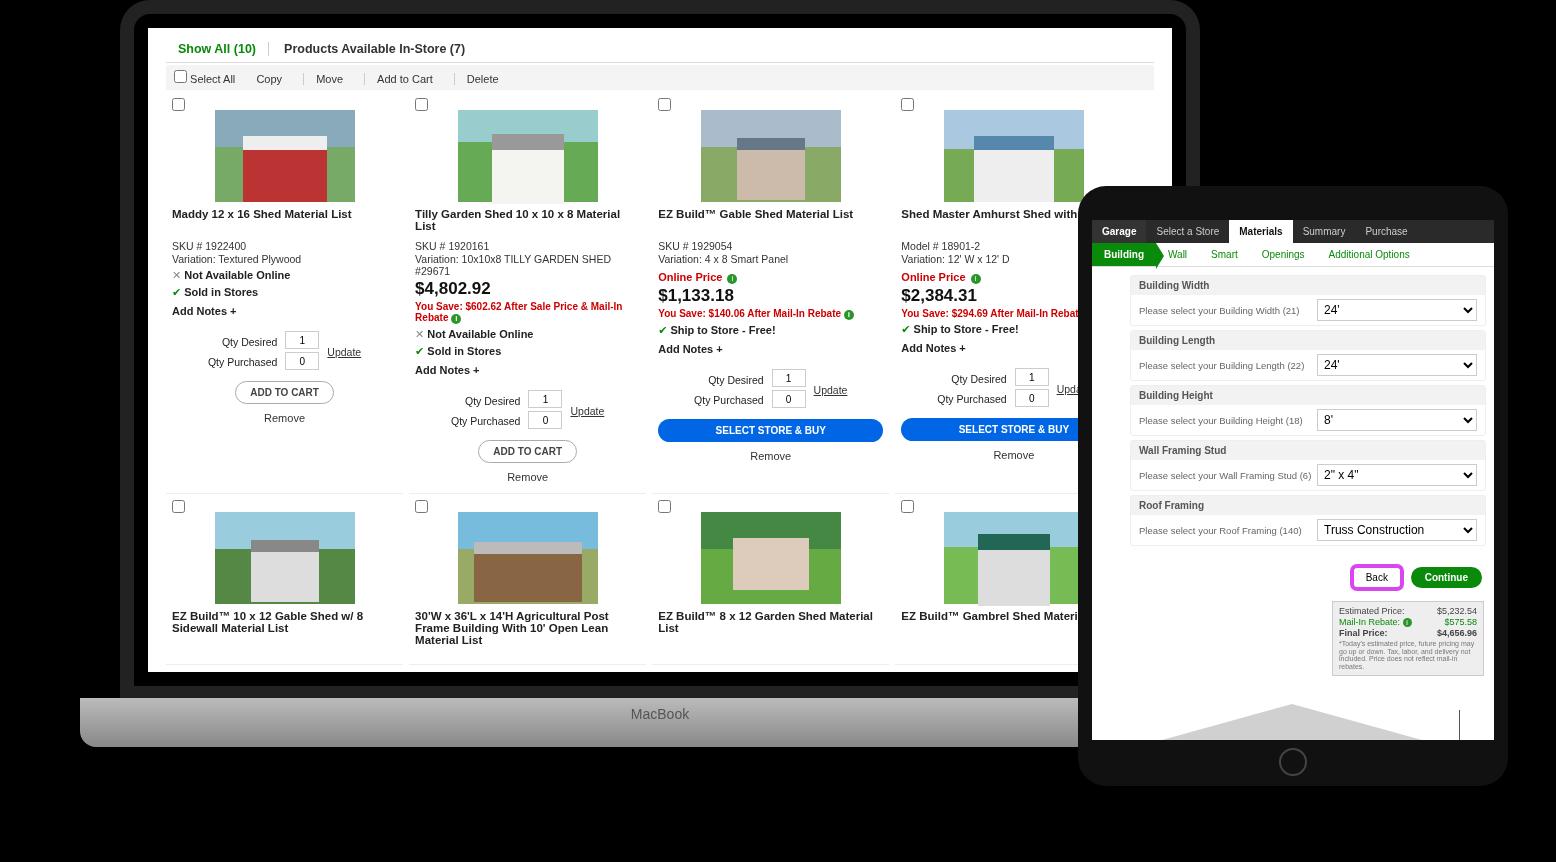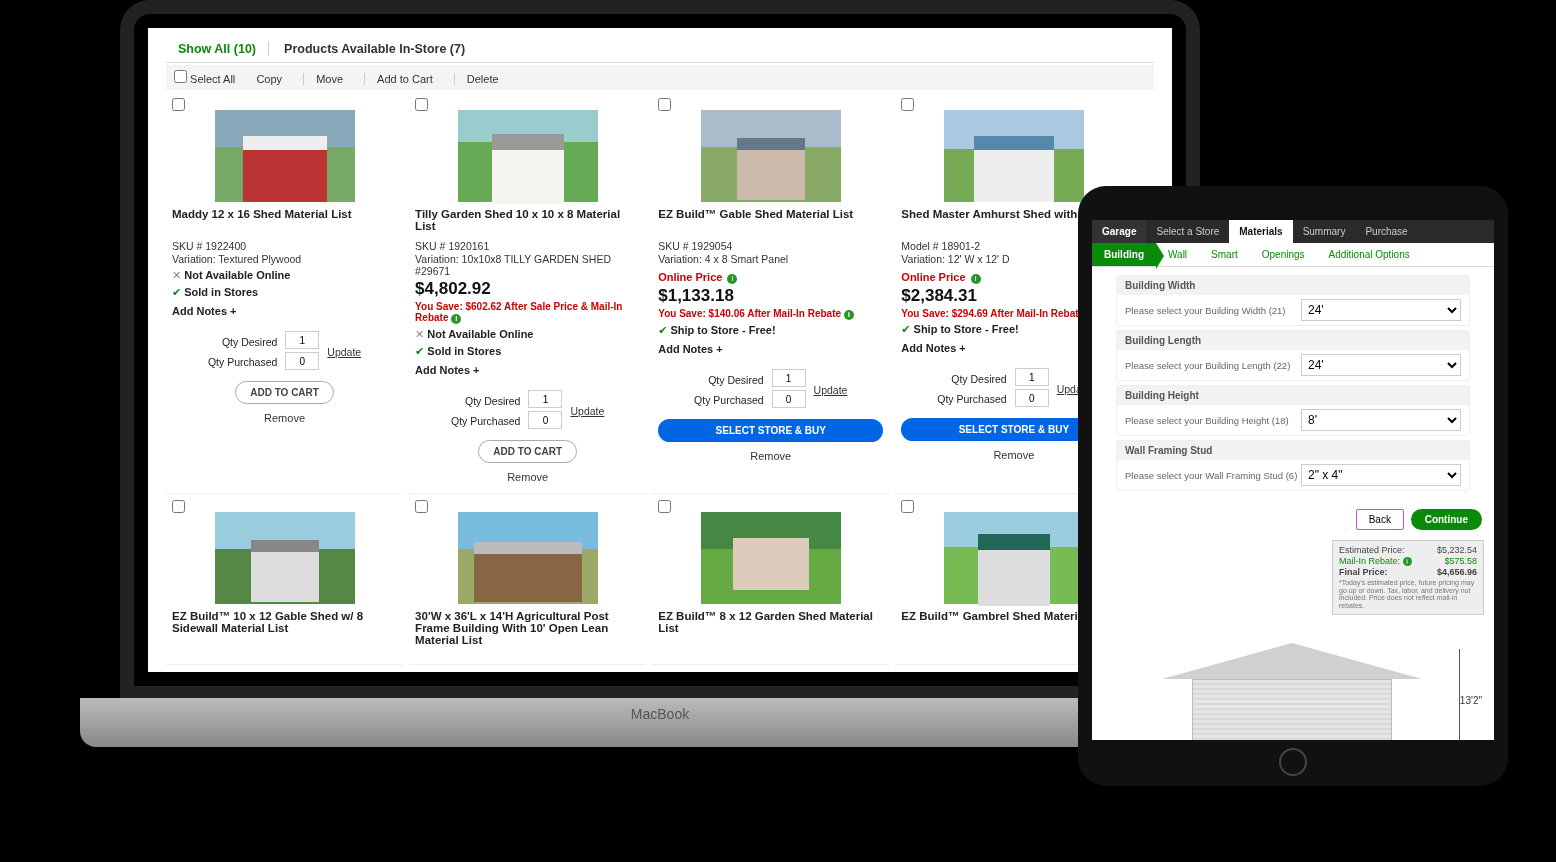--- a/index.html
+++ b/index.html
@@ -70,29 +70,29 @@
 .tab-top { background:#2a2a2a; color:#ccc; display:flex; font-size:10px; }
 .tab-top div { padding:6px 10px; }
 .tab-top .tt-active { background:#fff; color:#111; font-weight:bold; }
 .tab-top .tt-first { color:#fff; font-weight:bold; background:#333; }
 
 .tab-sub { display:flex; font-size:10px; border-bottom:1px solid #ddd; }
 .tab-sub div { padding:6px 12px; color:#0a8a0a; }
 .tab-sub .ts-active { background:#0a8a0a; color:#fff; font-weight:bold; position:relative; }
 .tab-sub .ts-active::after { content:""; position:absolute; right:-8px; top:0; border-top:13px solid transparent; border-bottom:13px solid transparent; border-left:8px solid #0a8a0a; }
 
-.form-area { padding:8px 24px; }
+.form-area { padding:8px 8px;margin-left:30px; }
 .form-group { margin-bottom:4px; border:1px solid #eee; border-radius:3px; }
 .fg-head { background:#f2f2f2; padding:4px 8px; font-size:10px; font-weight:bold; color:#555; }
 .fg-body { padding:4px 8px; display:flex; align-items:center; justify-content:space-between; }
 .fg-body span { color:#666; font-size:9.5px; }
 .fg-body select { width:160px; font-size:12px; padding:2px; border:1px solid #ccc; background:#fff; }
 
 .nav-row { text-align:right; padding:6px 12px; }
-.btn-back { border:1px solid #d946ef; background:#fff; padding:4px 12px; border-radius:2px; font-size:10px; margin-right:4px; }
+.btn-back { border:4px solid #d946ef; background:#fff; padding:4px 12px; border-radius:7px; font-size:10px; margin-right:4px; }
 .btn-cont { background:#0a8a0a; color:#fff; border:none; padding:5px 14px; border-radius:12px; font-size:10px; font-weight:bold; }
 
 .price-box { background:#eee; border:1px solid #ccc; margin:4px 10px 4px 240px; padding:4px 6px; font-size:9px; color:#444; }
 .price-box .pr { display:flex; justify-content:space-between; margin-bottom:1px; }
 .price-box .reb { color:#0a8a0a; }
 .price-box .fin { font-weight:bold; }
 .price-box .note { font-size:7px; color:#777; line-height:1.1; margin-top:2px; }
 
 .garage-draw { position:relative; height:160px; margin:4px 10px; }
 .roof { position:absolute; left:60px; top:24px; width:0; height:0; border-left:130px solid transparent; border-right:130px solid transparent; border-bottom:36px solid #d0d0d0; }
@@ -290,20 +290,27 @@
       <div class="fg-body">
             <span>Please select your Building Height (18)</span>
             <select><option>8'</option></select>
           </div>
     </div>
     <div class="form-group">
       <div class="fg-head">Wall Framing Stud</div>
       <div class="fg-body">
             <span>Please select your Wall Framing Stud (6)</span>
             <select><option>2" x 4"</option></select>
+          </div>
+    </div>
+    <div class="form-group">
+      <div class="fg-head">Roof Framing</div>
+      <div class="fg-body">
+            <span>Please select your Roof Framing (140)</span>
+            <select><option>Truss Construction</option></select>
           </div>
     </div>
   </div>
 
   <div class="nav-row">
     <button class="btn-back">Back</button>
     <button class="btn-cont">Continue</button>
   </div>
 
   <div class="price-box">

